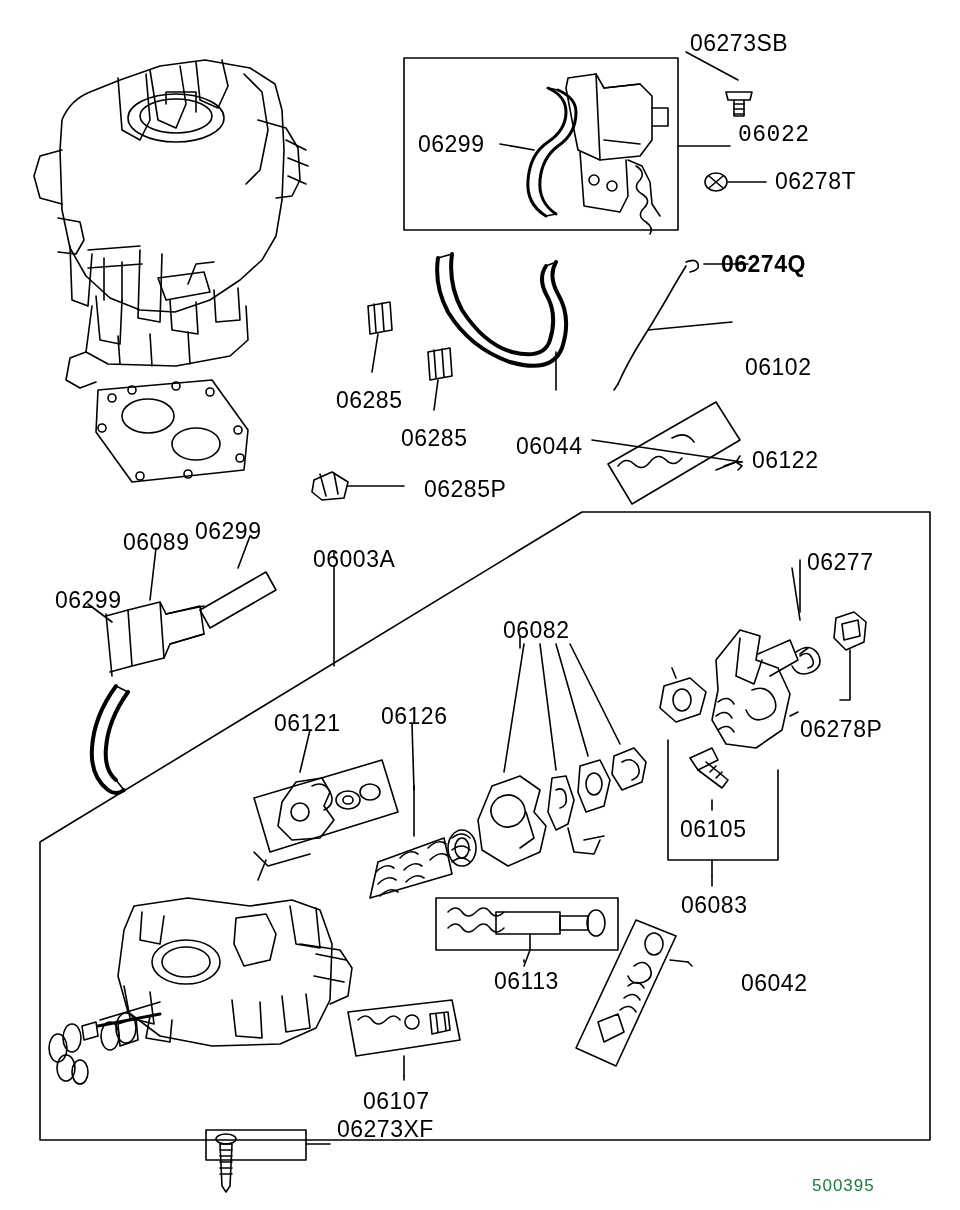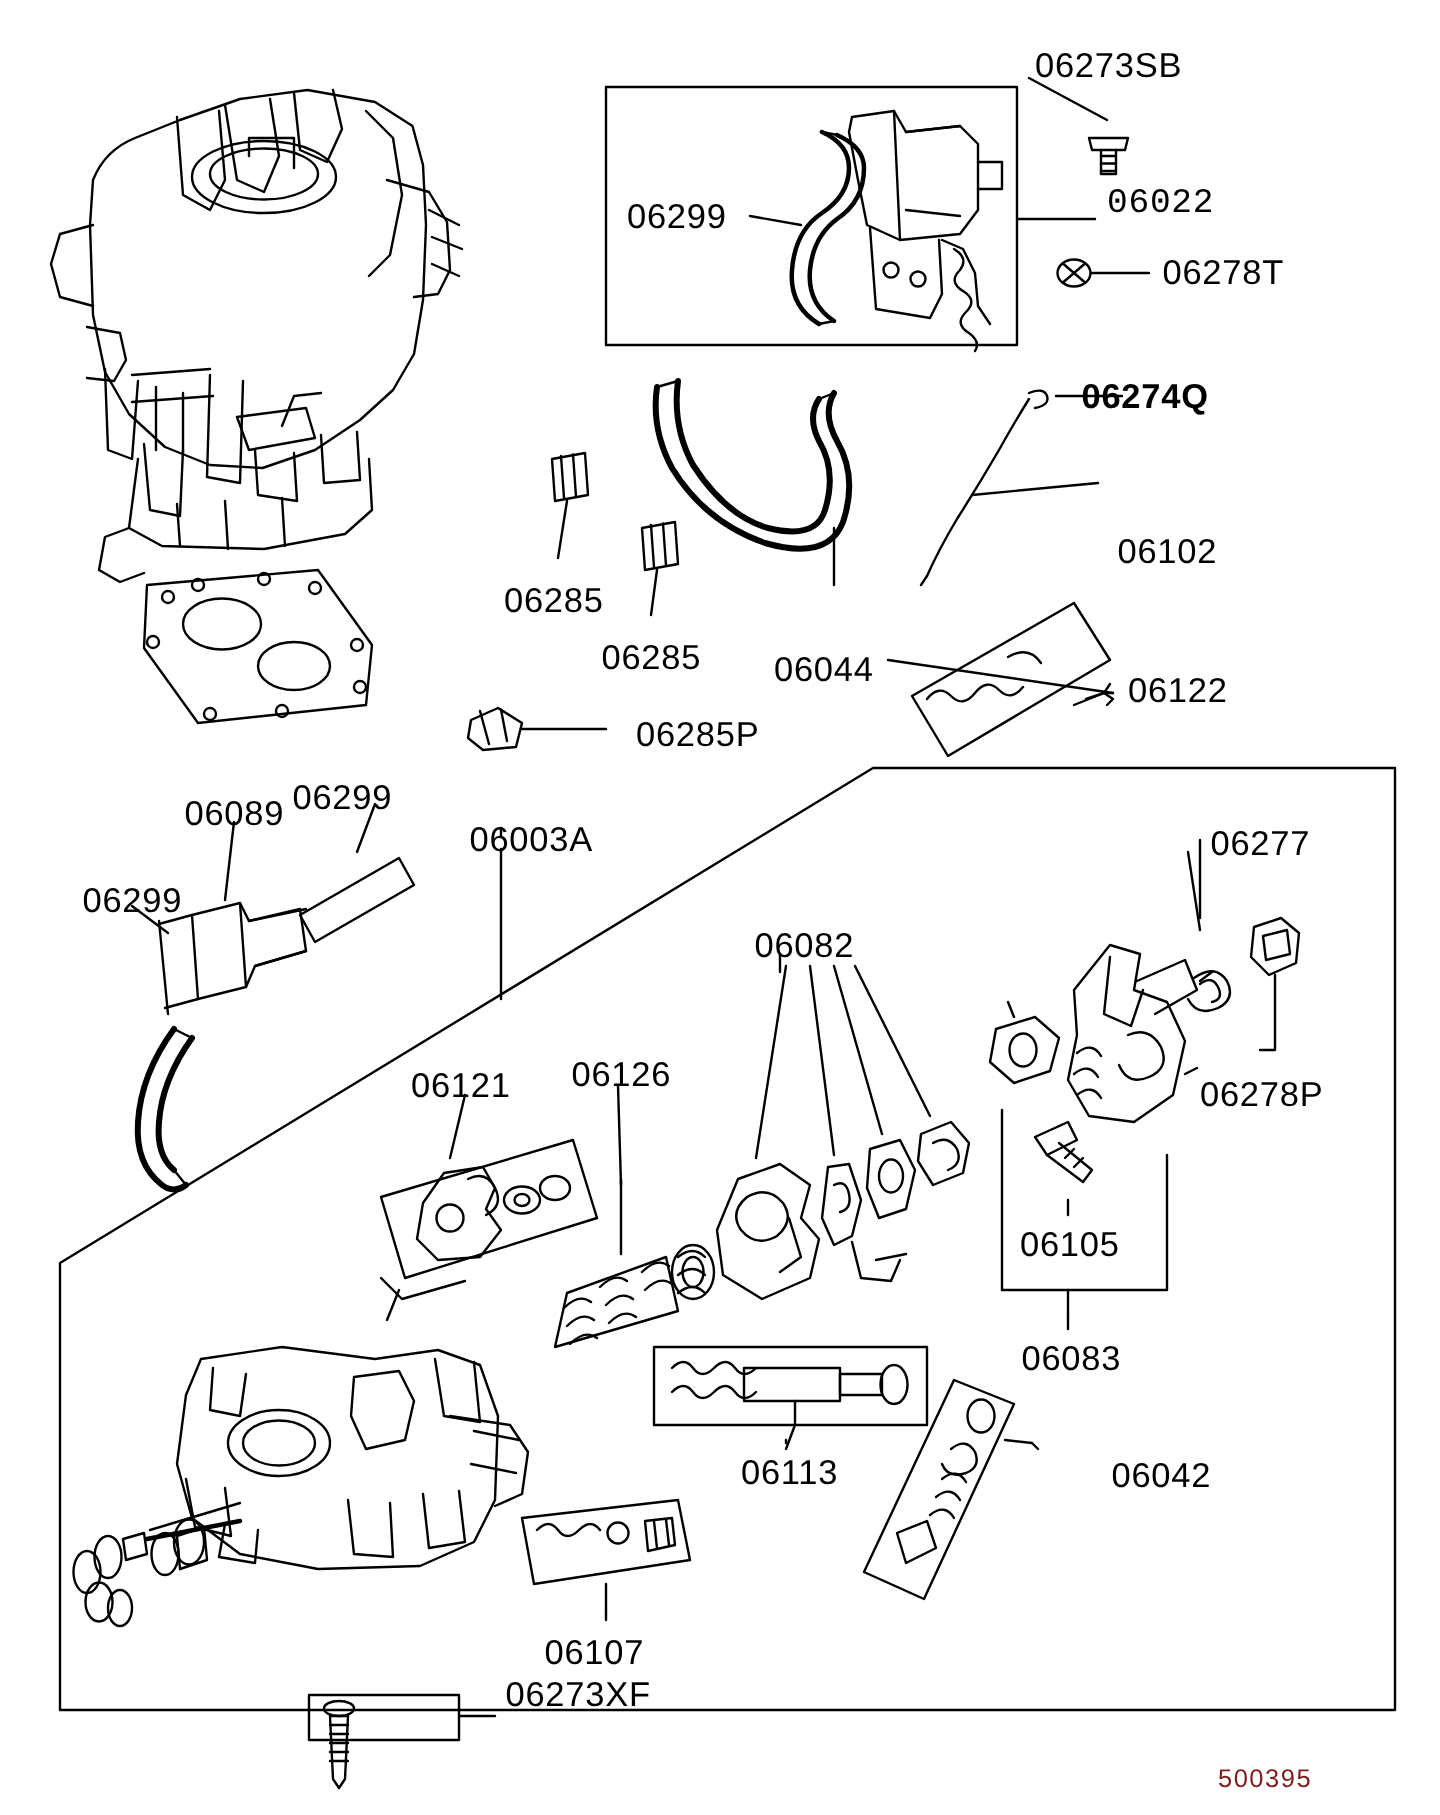--- a/index.html
+++ b/index.html
@@ -28,21 +28,21 @@
     letter-spacing: 0.5px;
     color: #000;
     white-space: nowrap;
     line-height: 1;
   }
   .figno {
     position: absolute;
     font-family: "Liberation Sans", sans-serif;
     font-size: 17px;
     letter-spacing: 1px;
-    color: #7f1d1d;
+    color: #15803d;
     white-space: nowrap;
   }
   svg.art {
     position: absolute;
     left: 0; top: 0;
     width: 960px;
     height: 1210px;
     pointer-events: none;
   }
 </style>

